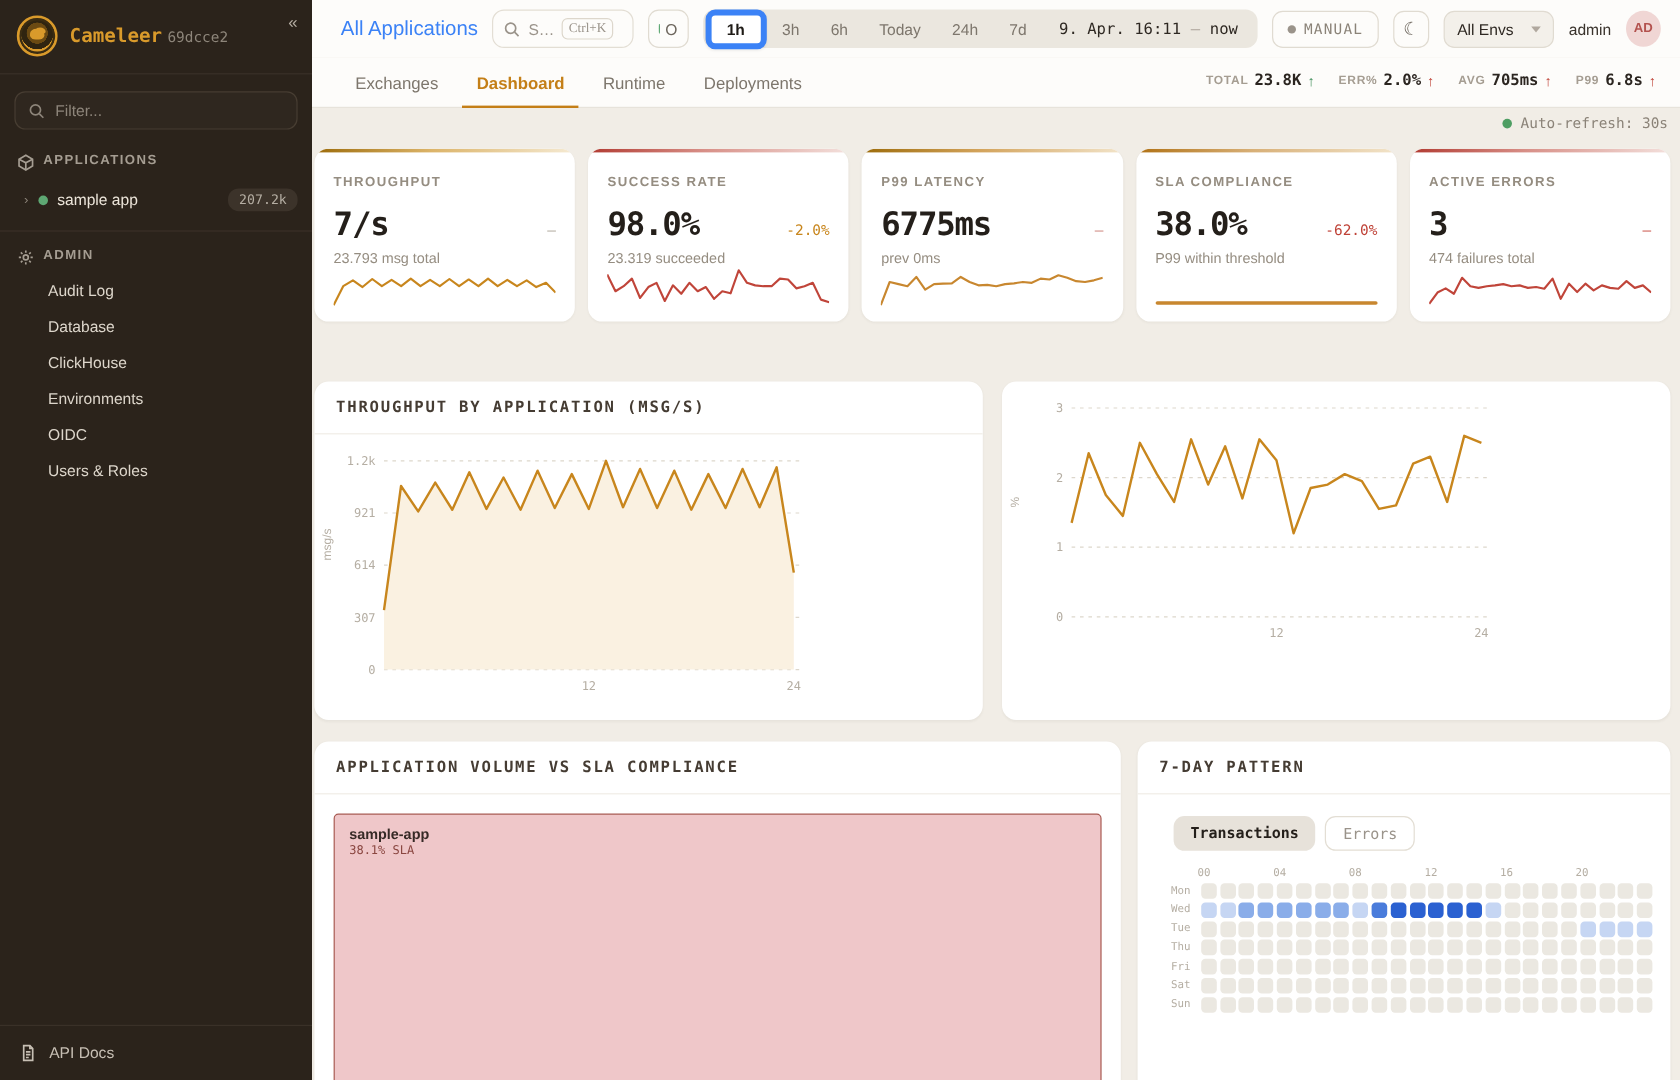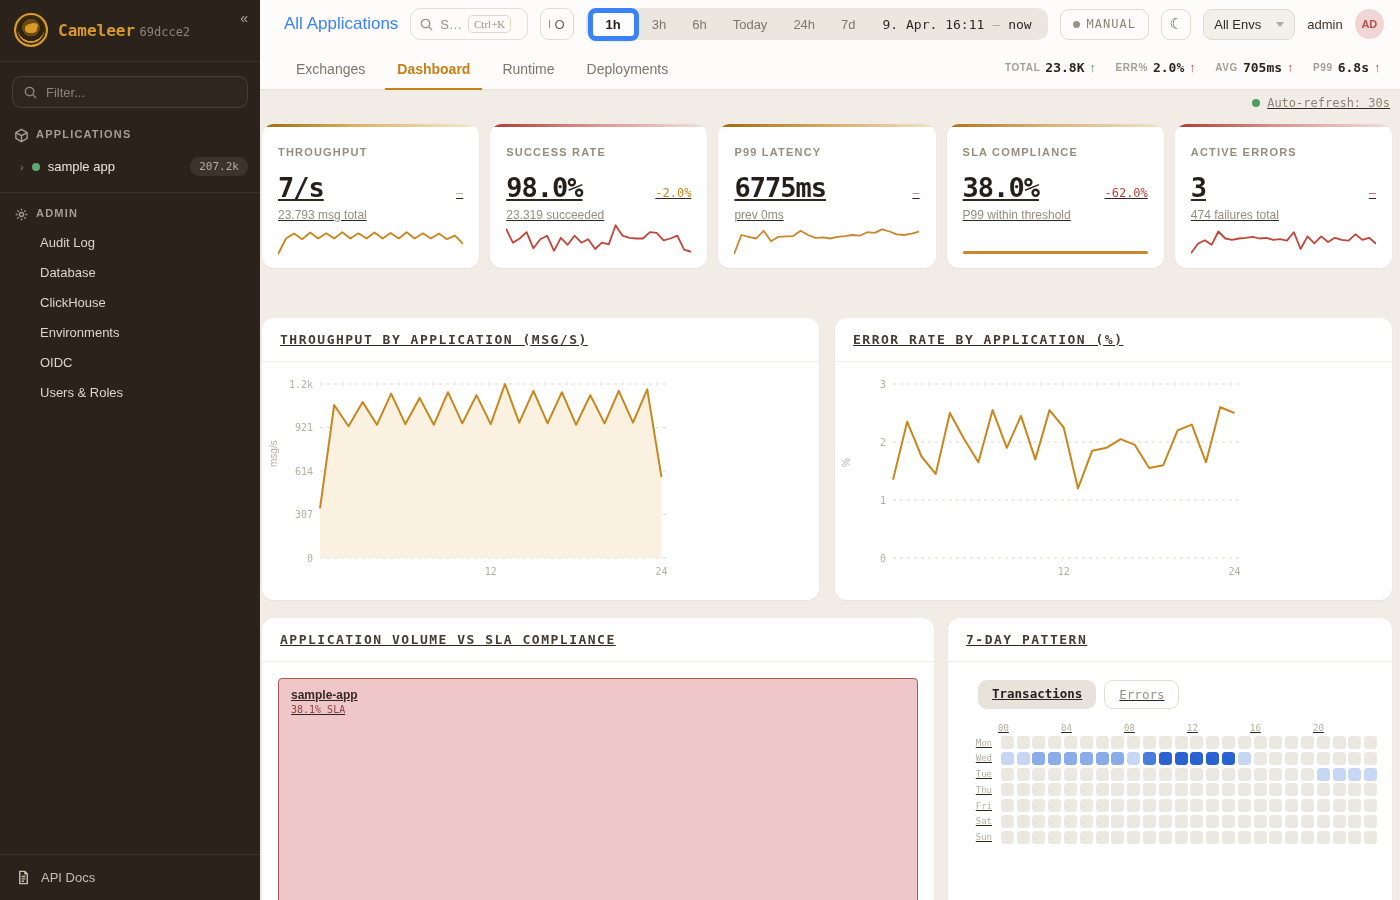--- a/index.html
+++ b/index.html
@@ -52,21 +52,21 @@
   .tab { padding:10px 16px 12px; font-size:14px; color:#7d766c; cursor:pointer; position:relative; }
   .tab.active { color:#c47f17; font-weight:bold; }
   .tab.active:after { content:""; position:absolute; left:4px; right:4px; bottom:-1px; height:2px; background:#c47f17; }
   .tab-stats { margin-left:auto; display:flex; align-items:center; gap:20px; padding-bottom:14px; }
   .stat { display:flex; align-items:center; gap:5px; white-space:nowrap; }
   .stat .lbl { font-size:10px; font-weight:bold; letter-spacing:.6px; color:#a59d92; }
   .stat .val { font-family:"DejaVu Sans Mono",monospace; font-size:13px; font-weight:bold; color:#2b2520; }
   .stat .arr { font-size:12px; font-weight:bold; }
 
   
-  .content { flex:1; padding:4px 8px 14px 2px; overflow:hidden;text-decoration:underline; }
+  .content { flex:1; padding:4px 8px 14px 2px; overflow:hidden; }
   .refresh-row { display:flex; justify-content:flex-end; align-items:center; gap:7px; font-family:"DejaVu Sans Mono",monospace; font-size:12px; color:#8b8378; padding:2px 2px 0; }
   .dot-green { width:8px; height:8px; border-radius:50%; background:#4e9e63; }
 
   .kpi-row { display:flex; gap:11px; margin-top:14px; }
   .kpi { flex:1; background:#fff; border-radius:12px; box-shadow:0 1px 2px rgba(60,50,30,.05); position:relative; padding:42px 16px 14px; height:144px; overflow:hidden; }
   .kpi .stripe { position:absolute; left:0; top:0; right:0; height:3px; }
   .kpi .lbl { position:absolute; top:22px; left:16px; font-size:11px; font-weight:bold; letter-spacing:1.2px; color:#958d81; }
   .kpi .vrow { display:flex; align-items:baseline; justify-content:space-between; margin-top:6px; }
   .kpi .val { font-family:"DejaVu Sans Mono",monospace; font-size:27px; font-weight:bold; color:#241f1a; letter-spacing:-1px; }
   .kpi .delta { font-family:"DejaVu Sans Mono",monospace; font-size:12px; }
@@ -317,21 +317,20 @@
                 <line x1="40" x2="390" y1="186" y2="186" stroke="#ddd7cc" stroke-width="1" stroke-dasharray="3 4"></line>
                 <text class="tick" x="33" y="189.5" text-anchor="end">0</text>
                 <text class="tick" x="210.73170731707316" y="203" text-anchor="middle">12</text>
                 <text class="tick" x="381.4634146341463" y="203" text-anchor="middle">24</text>
                 <polygon points="40.0,186.0 40.0,136.4 54.2,33.0 68.5,54.2 82.7,30.1 96.9,52.8 111.1,21.6 125.4,52.1 139.6,25.9 153.8,52.8 168.0,20.2 182.3,51.4 196.5,23.1 210.7,52.1 225.0,12.0 239.2,50.7 253.4,18.8 267.6,51.4 281.9,20.2 296.1,52.8 310.3,23.1 324.6,51.4 338.8,18.8 353.0,50.7 367.2,17.4 381.5,105.2 381.5,186.0" fill="#faf1e1"></polygon>
                 <polyline points="40.0,136.4 54.2,33.0 68.5,54.2 82.7,30.1 96.9,52.8 111.1,21.6 125.4,52.1 139.6,25.9 153.8,52.8 168.0,20.2 182.3,51.4 196.5,23.1 210.7,52.1 225.0,12.0 239.2,50.7 253.4,18.8 267.6,51.4 281.9,20.2 296.1,52.8 310.3,23.1 324.6,51.4 338.8,18.8 353.0,50.7 367.2,17.4 381.5,105.2" fill="none" stroke="#c8861d" stroke-width="2" stroke-linejoin="round"></polyline>
               </svg></div>
         </div>
       </div>
       <div class="panel chart-card">
-        <div class="panel-hd">ERROR RATE BY APPLICATION (%)</div>
         <div class="chart-body">
           <span class="ylab">%</span>
           <div><svg width="420" height="208">
                 <line x1="40" x2="390" y1="12" y2="12" stroke="#ddd7cc" stroke-width="1" stroke-dasharray="3 4"></line>
                 <text class="tick" x="33" y="15.5" text-anchor="end">3</text>
                 <line x1="40" x2="390" y1="70" y2="70" stroke="#ddd7cc" stroke-width="1" stroke-dasharray="3 4"></line>
                 <text class="tick" x="33" y="73.5" text-anchor="end">2</text>
                 <line x1="40" x2="390" y1="128" y2="128" stroke="#ddd7cc" stroke-width="1" stroke-dasharray="3 4"></line>
                 <text class="tick" x="33" y="131.5" text-anchor="end">1</text>
                 <line x1="40" x2="390" y1="186" y2="186" stroke="#ddd7cc" stroke-width="1" stroke-dasharray="3 4"></line>

